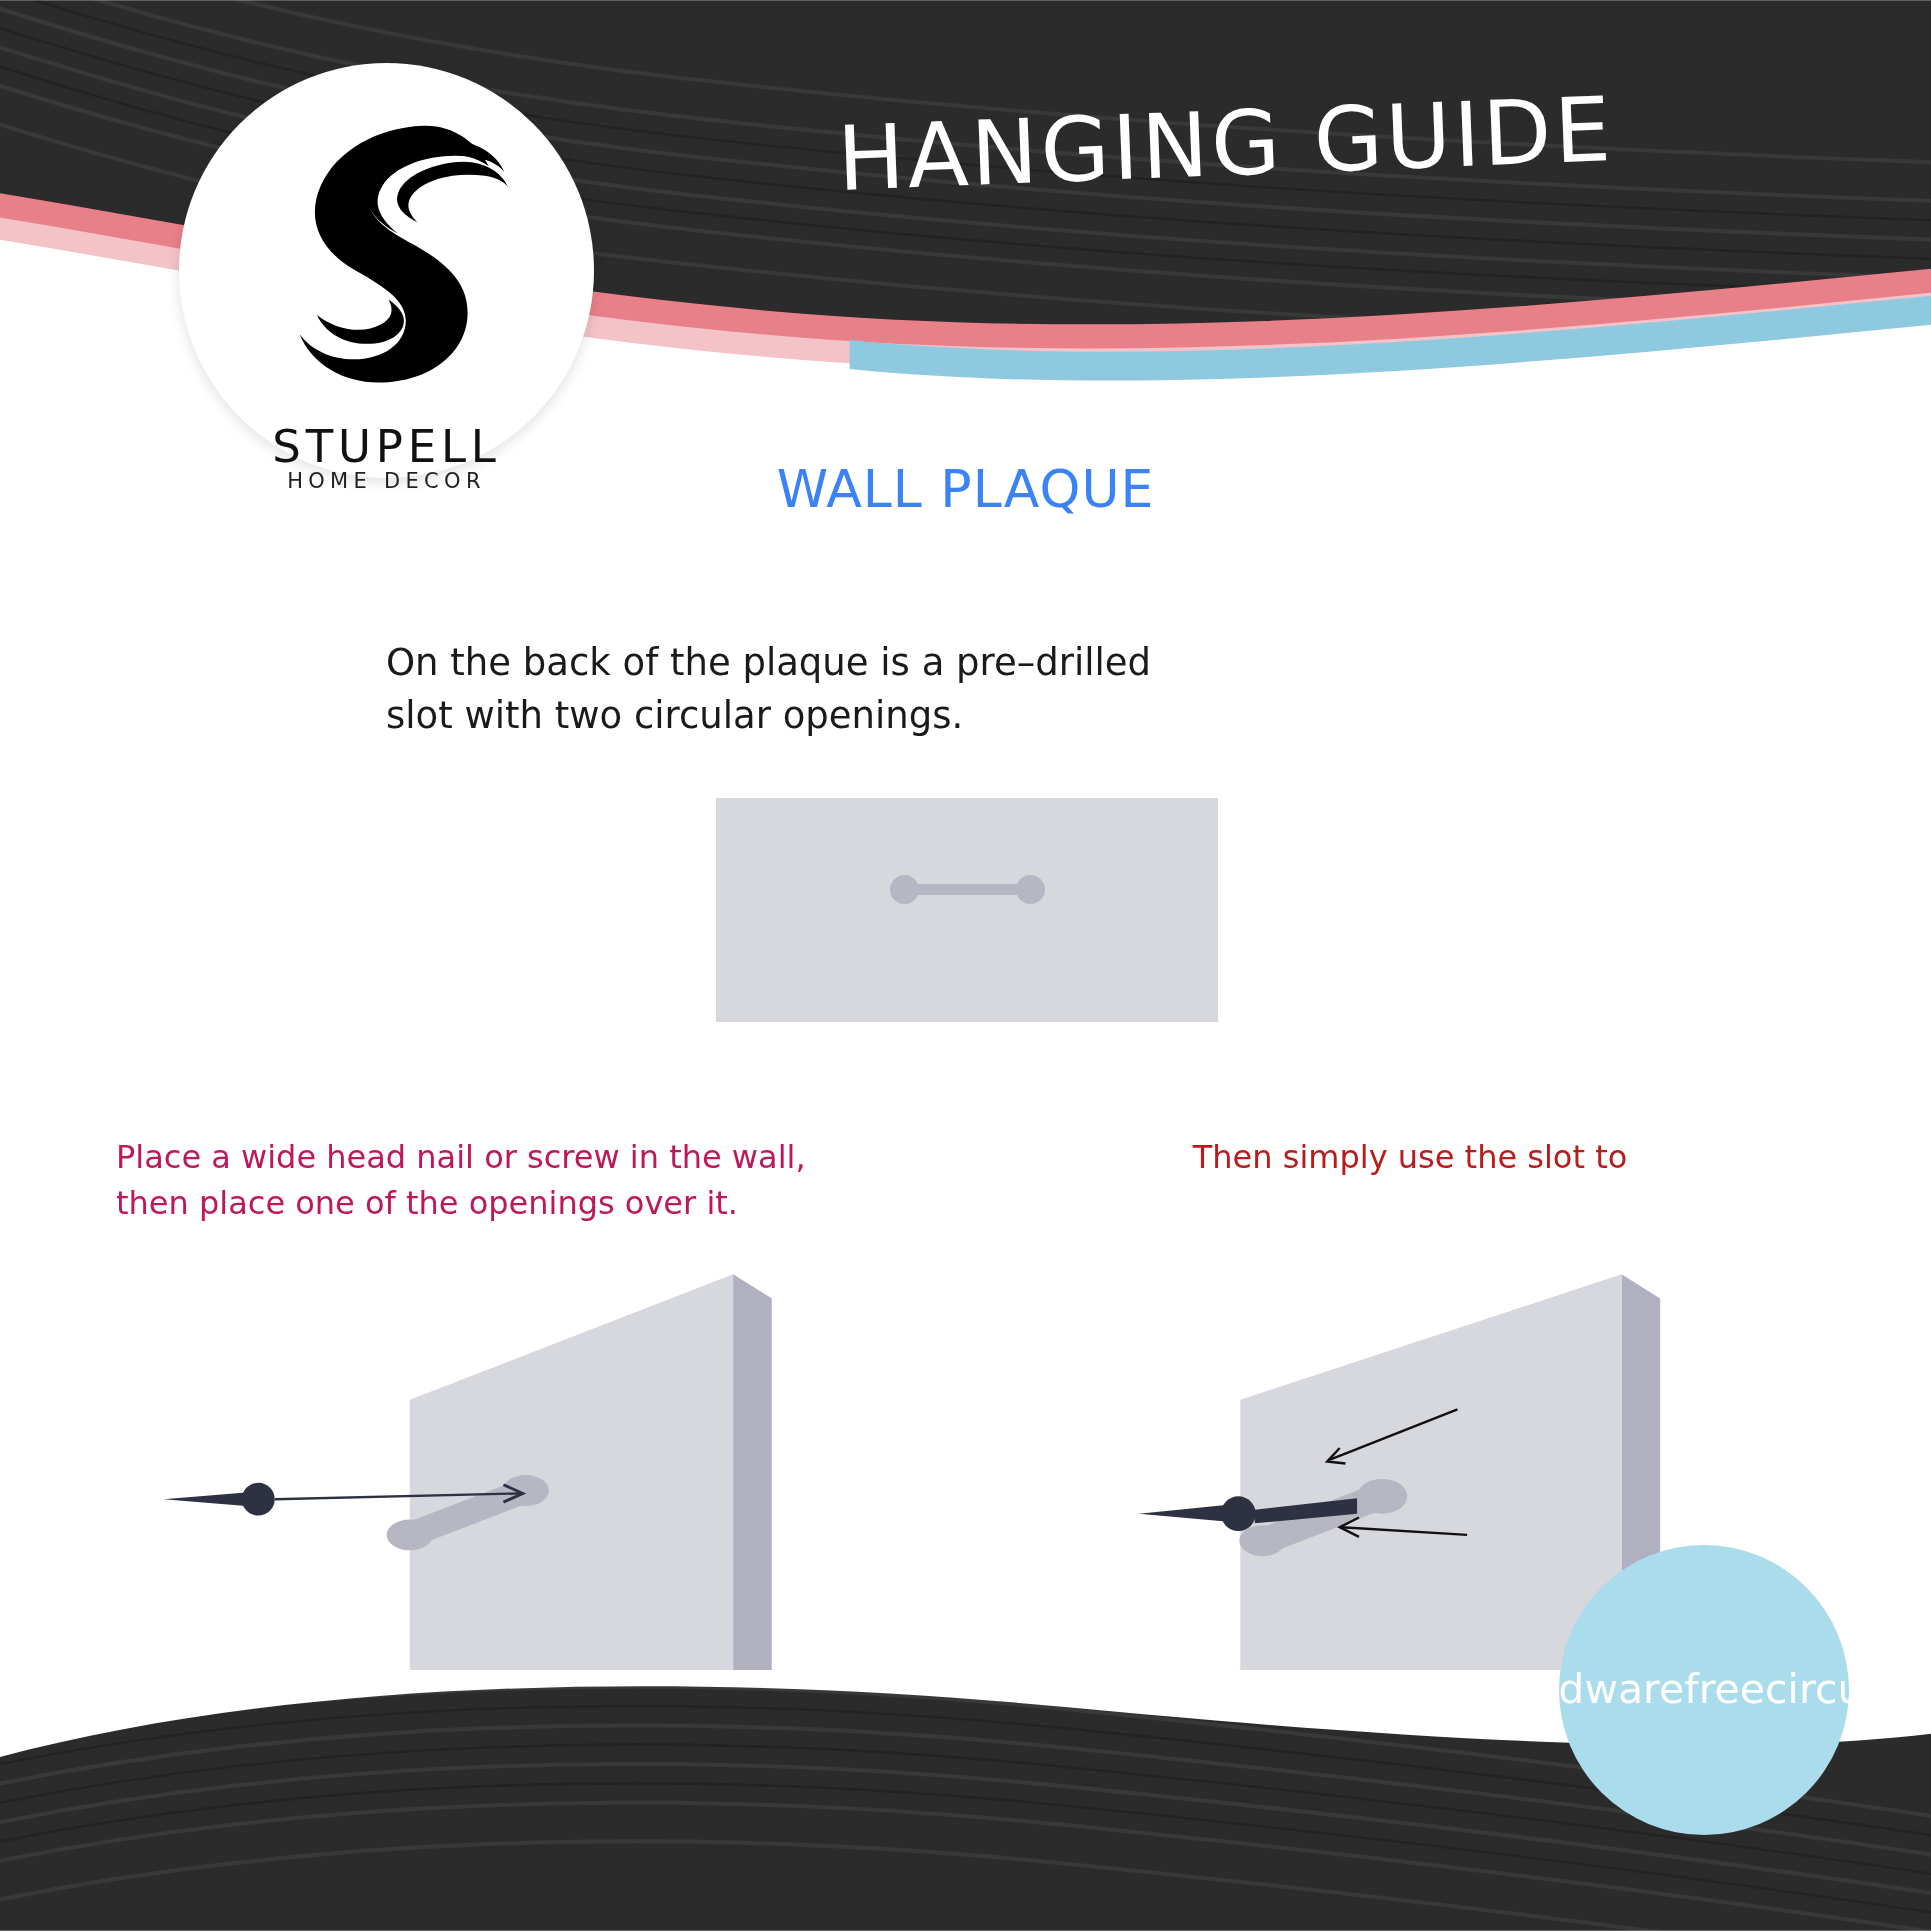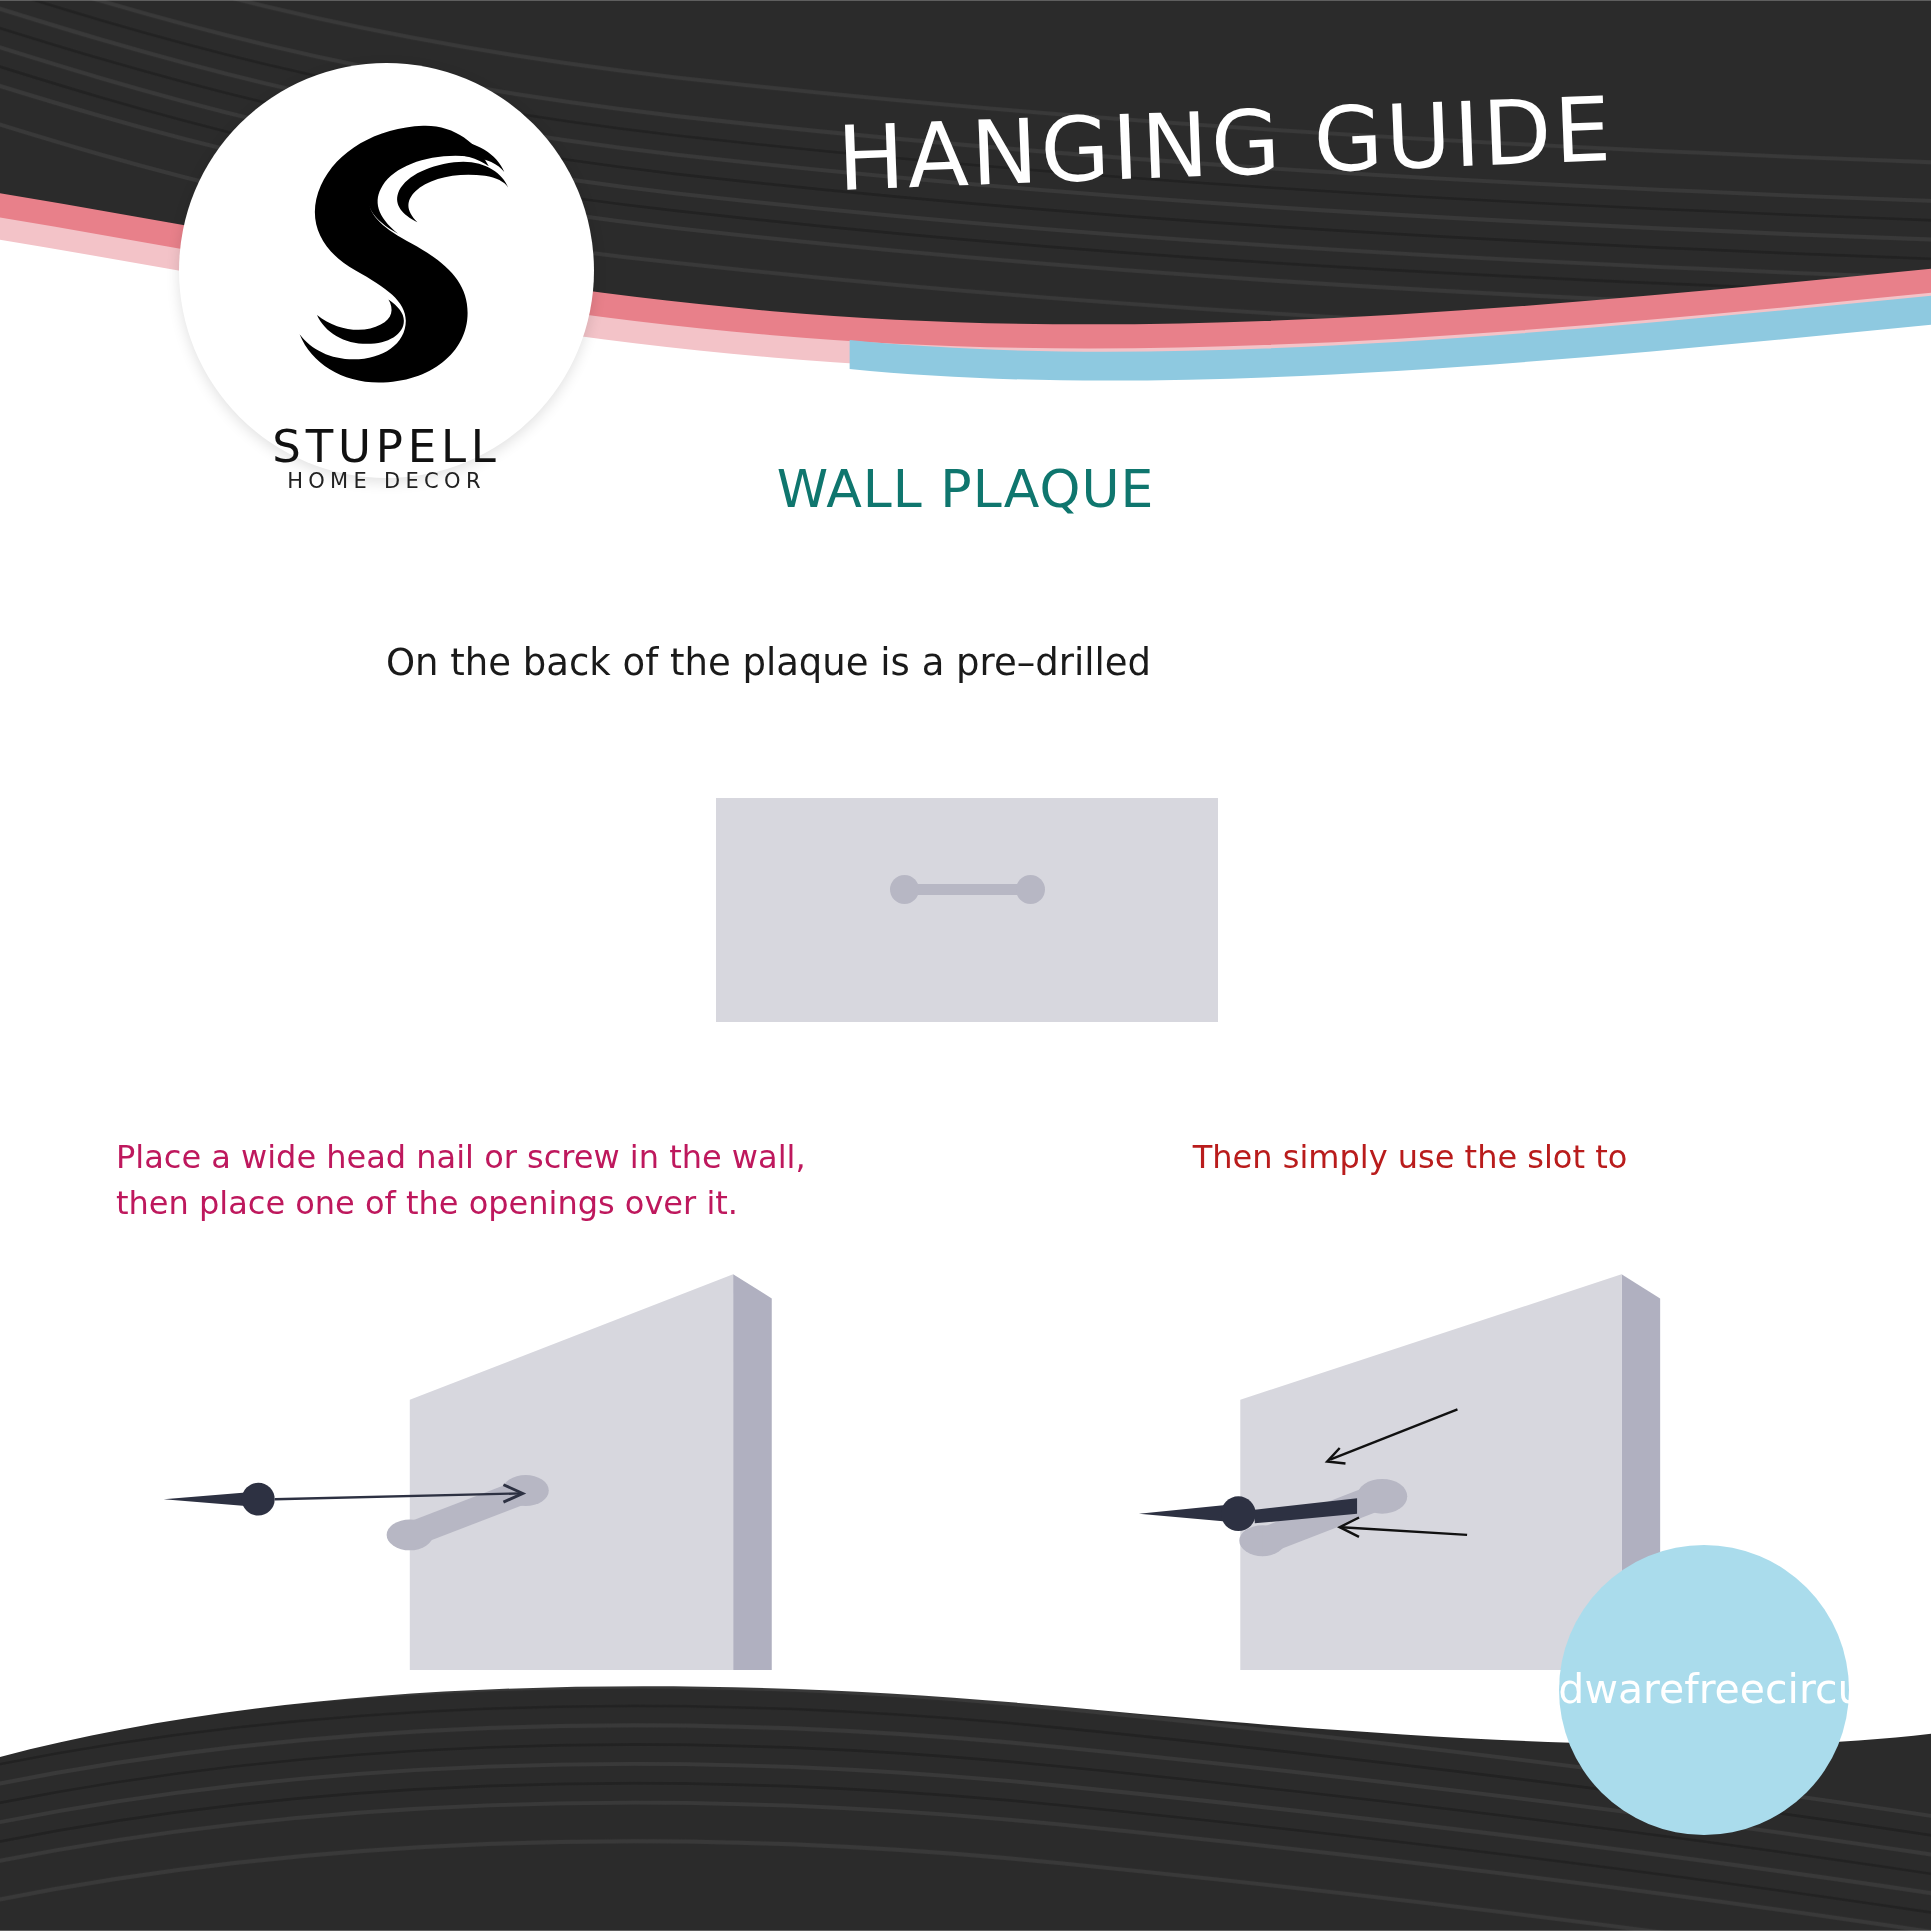--- a/index.html
+++ b/index.html
@@ -85,21 +85,21 @@
 
   
   .section-title {
     position: absolute;
     top: 459px;
     left: 0;
     width: 1931px;
     text-align: center;
     font-size: 52px;
     letter-spacing: 1px;
-    color: #0f766e;
+    color: #3b82f6;
   }
 
   
   .step1-text {
     position: absolute;
     top: 637px;
     left: 386px;
     width: 1159px;
     font-size: 37px;
     line-height: 1.42;
@@ -237,20 +237,21 @@
     </svg>
   </div>
   <div class="logo-name">STUPELL</div>
   <div class="logo-sub">HOME DECOR</div>
 </div>
 
 <div class="section-title">WALL PLAQUE</div>
 
 <div class="step1-text">
   <div>On the back of the plaque is a pre–drilled</div>
+  <div>slot with two circular openings.</div>
 </div>
 
 <div class="plaque-back"></div>
 <div class="slot">
   <div class="bar"></div>
   <div class="c1"></div>
   <div class="c2"></div>
 </div>
 
 <div class="step2-text">

